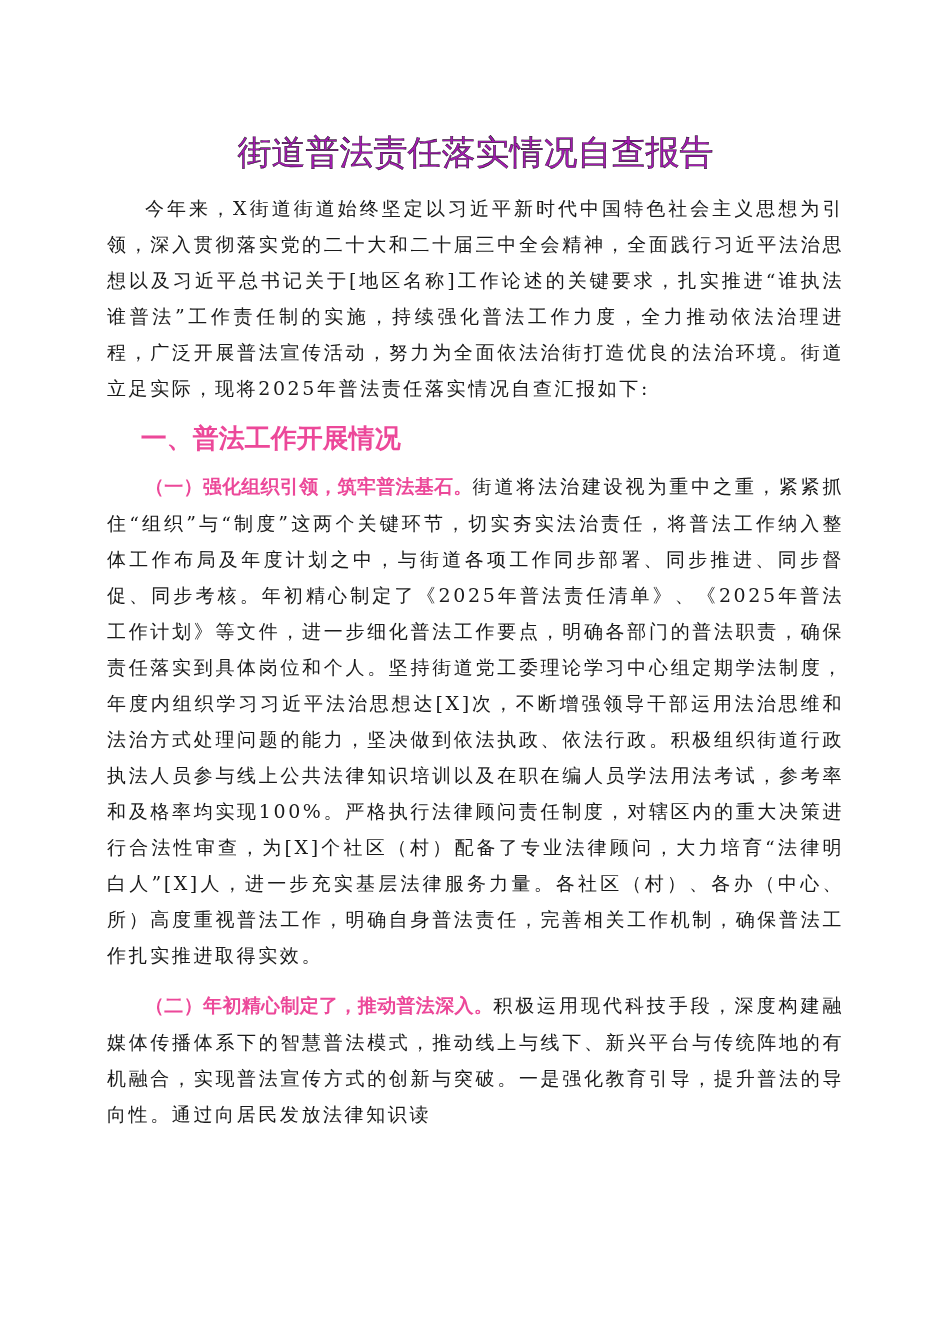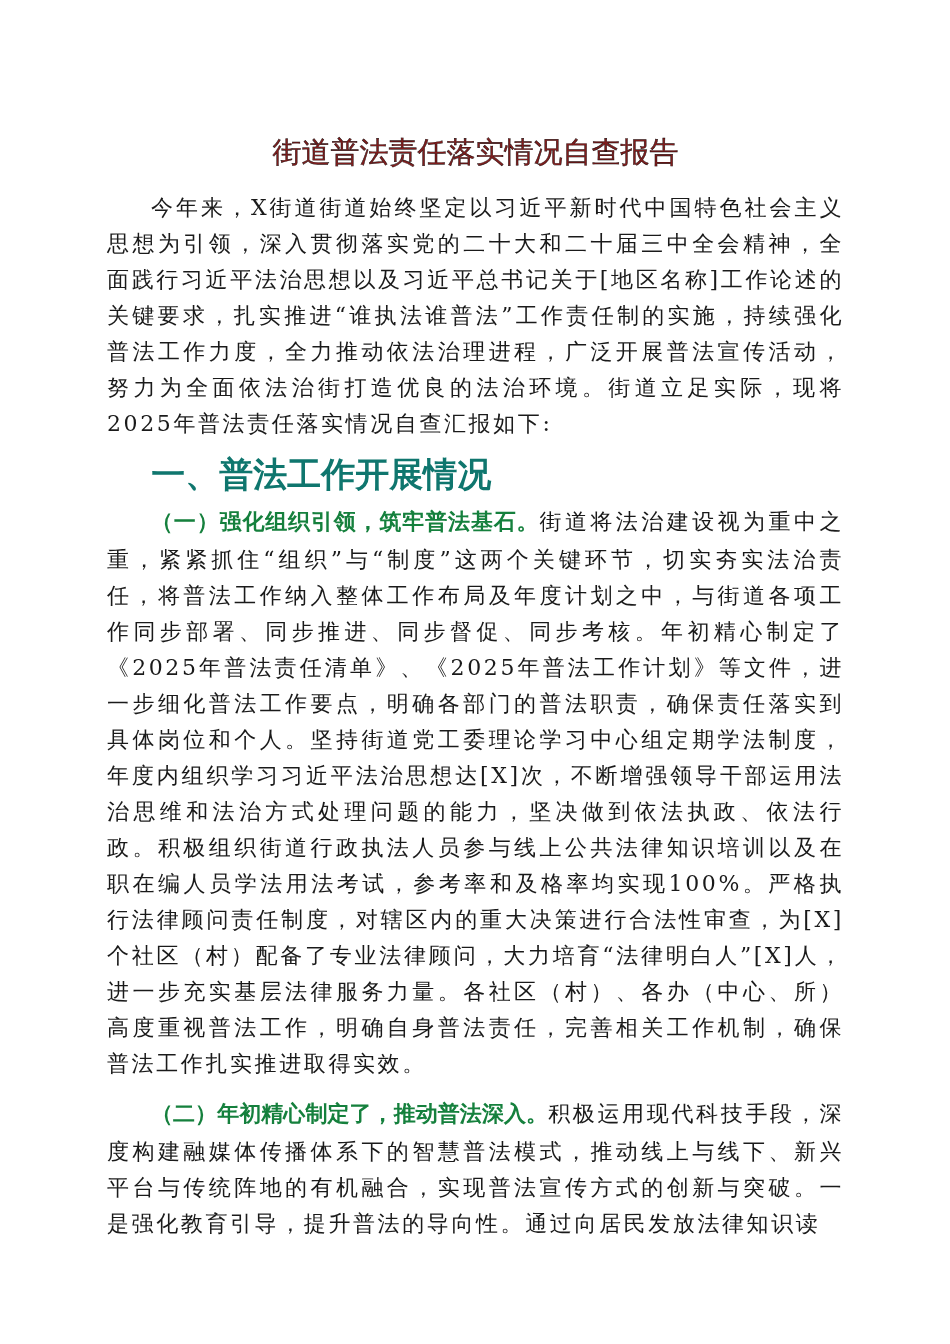--- a/index.html
+++ b/index.html
@@ -1,35 +1,35 @@
 <!DOCTYPE html>
 <html><head>
 <meta charset="utf-8">
 <style>
   html, body { margin: 0; padding: 0; background: #ffffff; }
   body { width: 950px; height: 1344px; position: relative; overflow: hidden; color: #111; }
   .page { position: absolute; left: 107px; top: 128px; width: 737px; }
   .title {
     font-family: "DejaVu Sans", sans-serif;
-    font-size: 29px; font-weight: normal; text-align: center;
-    letter-spacing: 0px; line-height: 48px; margin: 0 0 14px 0; color: #7f1d1d;
+    font-size: 34px; font-weight: normal; text-align: center;
+    letter-spacing: 0px; line-height: 48px; margin: 0 0 14px 0; color: #a21caf;
     -webkit-text-stroke: 0.4px #000;
   }
   .para {
     font-family: "DejaVu Serif", serif;
-    font-size: 22px; line-height: 36px; margin: 0;
+    font-size: 19px; line-height: 36px; margin: 0;
     text-align: justify; text-indent: 2em; color: #1a1a1a;
     letter-spacing: 2.6px;
   }
   .heading {
     font-family: "DejaVu Sans", sans-serif;
-    font-size: 34px; font-weight: bold; line-height: 36px;
-    margin: 14px 0 12px 0; text-indent: 1.3em; color: #0f766e;
+    font-size: 26px; font-weight: bold; line-height: 36px;
+    margin: 14px 0 12px 0; text-indent: 1.3em; color: #ec4899;
   }
-  .lead { font-family: Liberation Mono, monospace; font-weight: bold; letter-spacing: 0; color: #15803d; }
+  .lead { font-family: Liberation Serif, serif; font-weight: bold; letter-spacing: 0; color: #ec4899; }
   .gap { height: 14px; }
 </style>
 </head>
 <body>
 
 <div class="page">
   <h1 class="title">街道普法责任落实情况自查报告</h1>
 
   <p class="para">今年来，X街道街道始终坚定以习近平新时代中国特色社会主义思想为引领，深入贯彻落实党的二十大和二十届三中全会精神，全面践行习近平法治思想以及习近平总书记关于[地区名称]工作论述的关键要求，扎实推进“谁执法谁普法”工作责任制的实施，持续强化普法工作力度，全力推动依法治理进程，广泛开展普法宣传活动，努力为全面依法治街打造优良的法治环境。街道立足实际，现将2025年普法责任落实情况自查汇报如下:</p>
 

